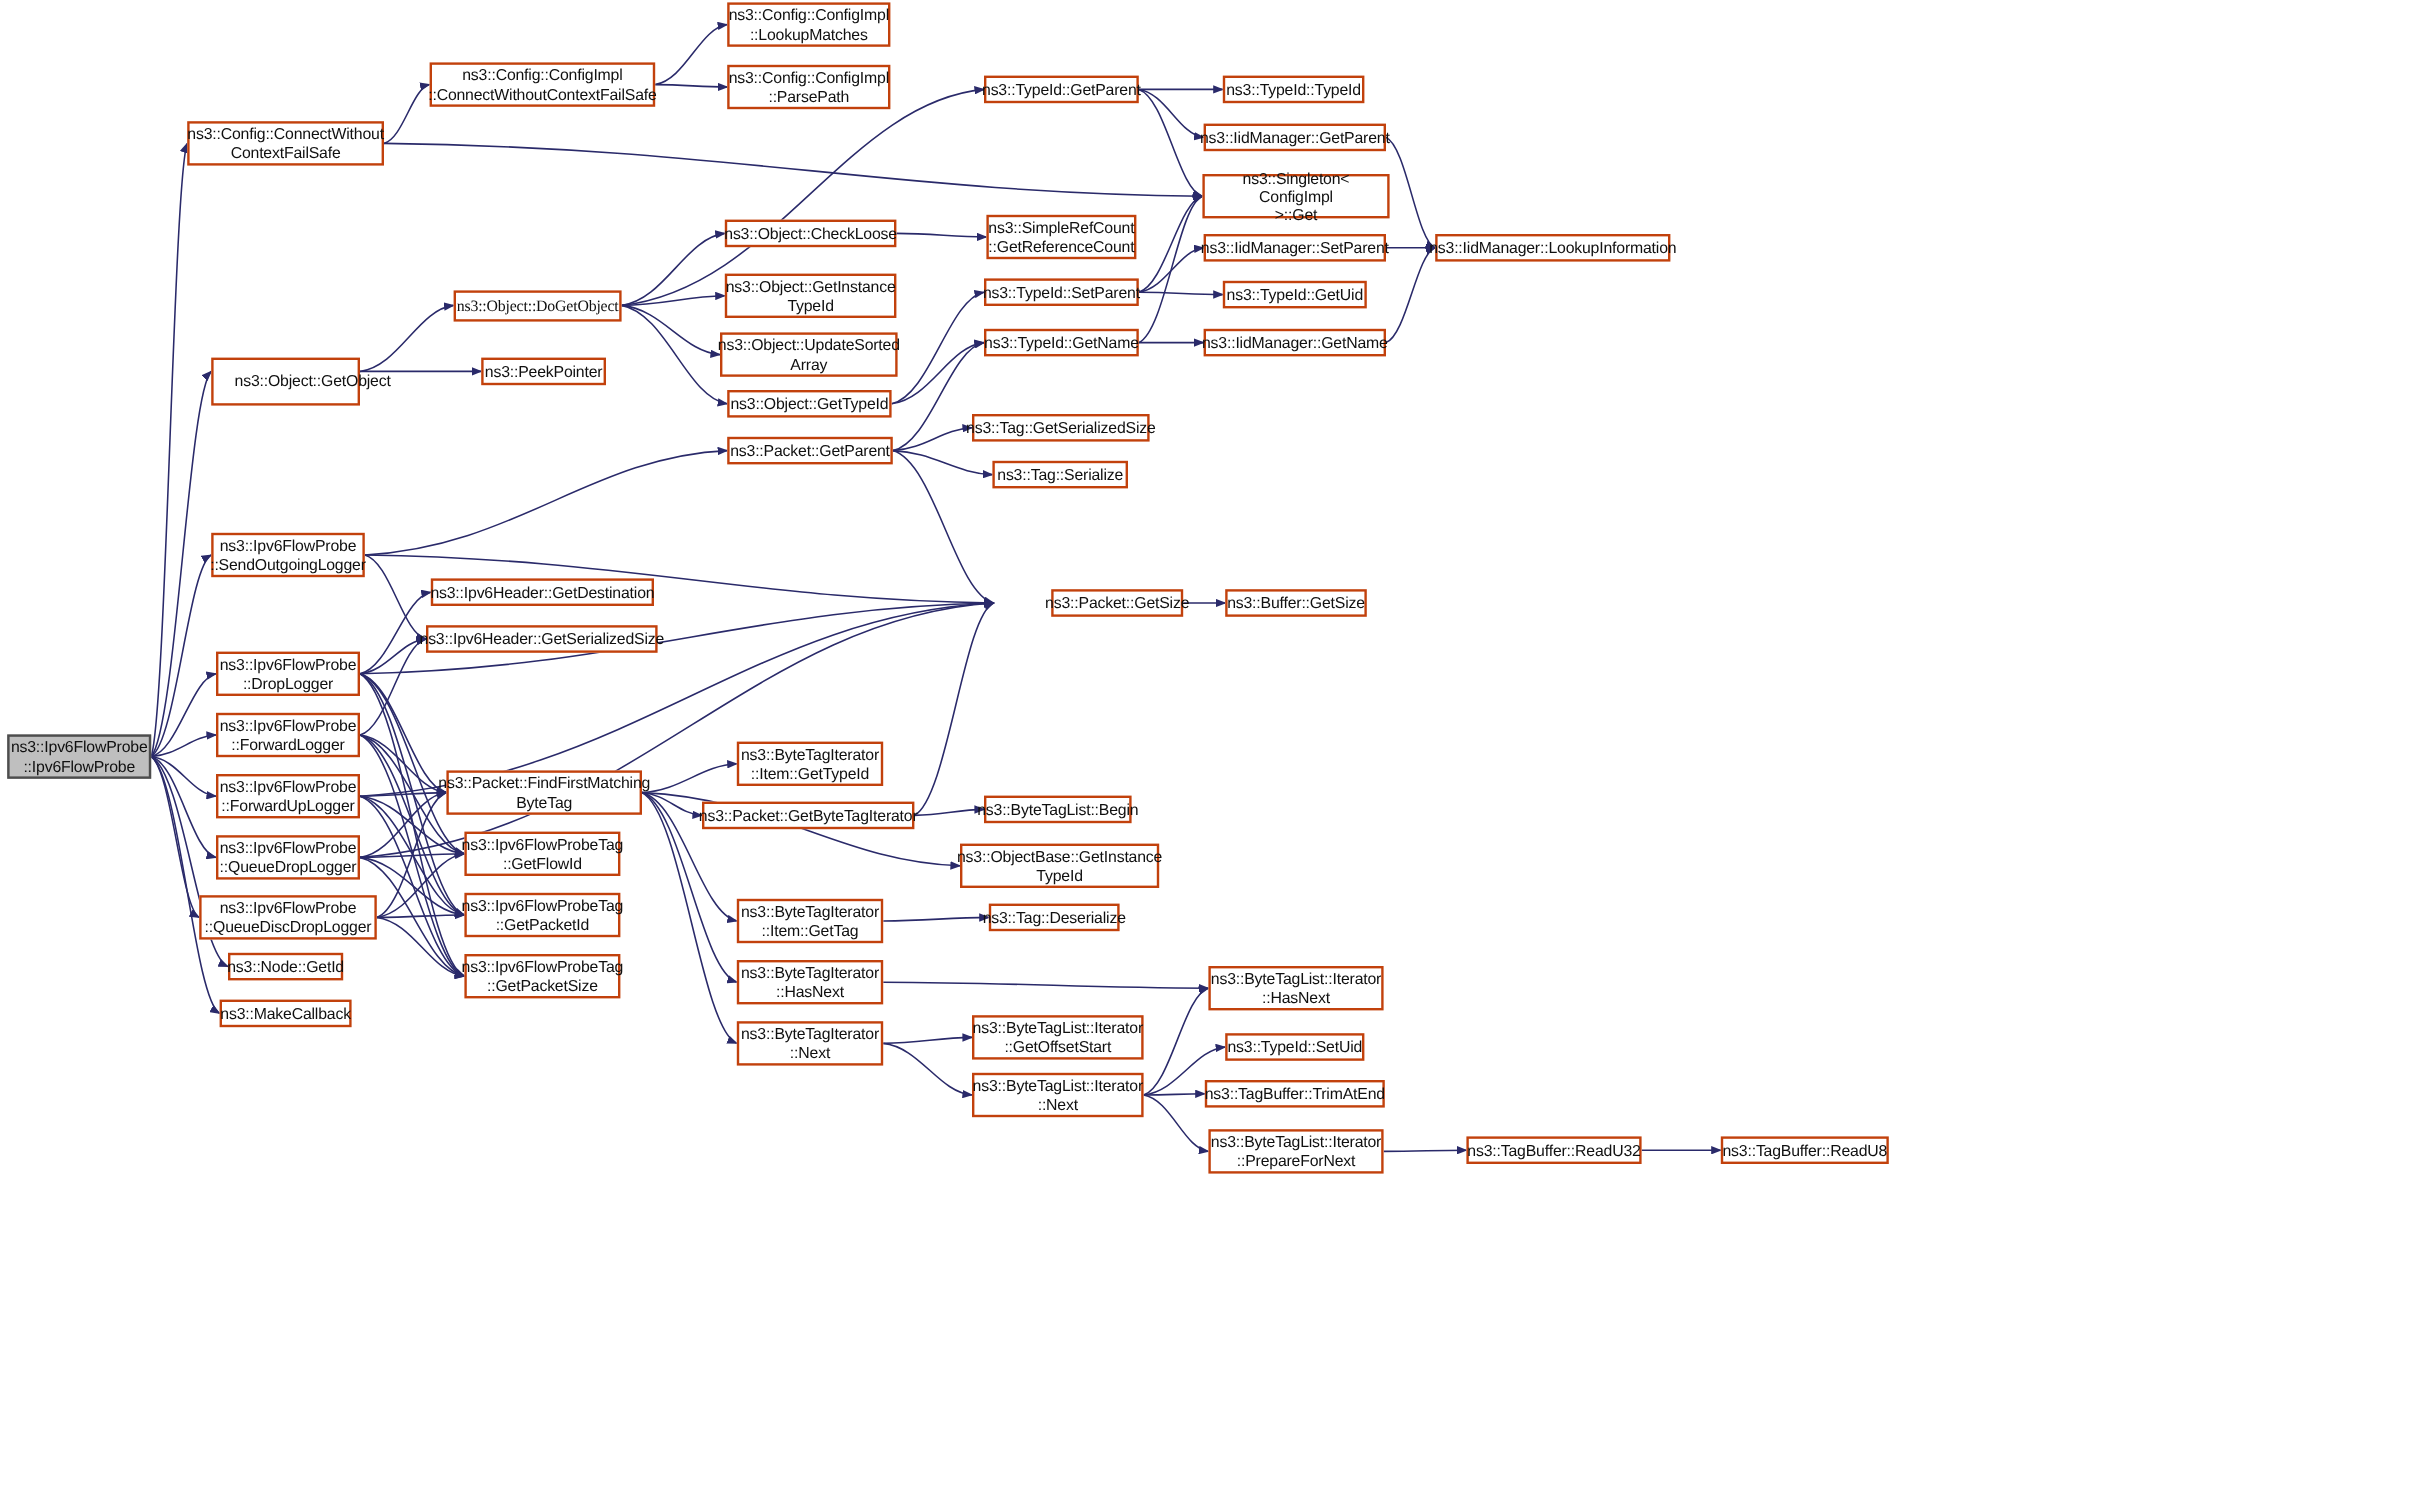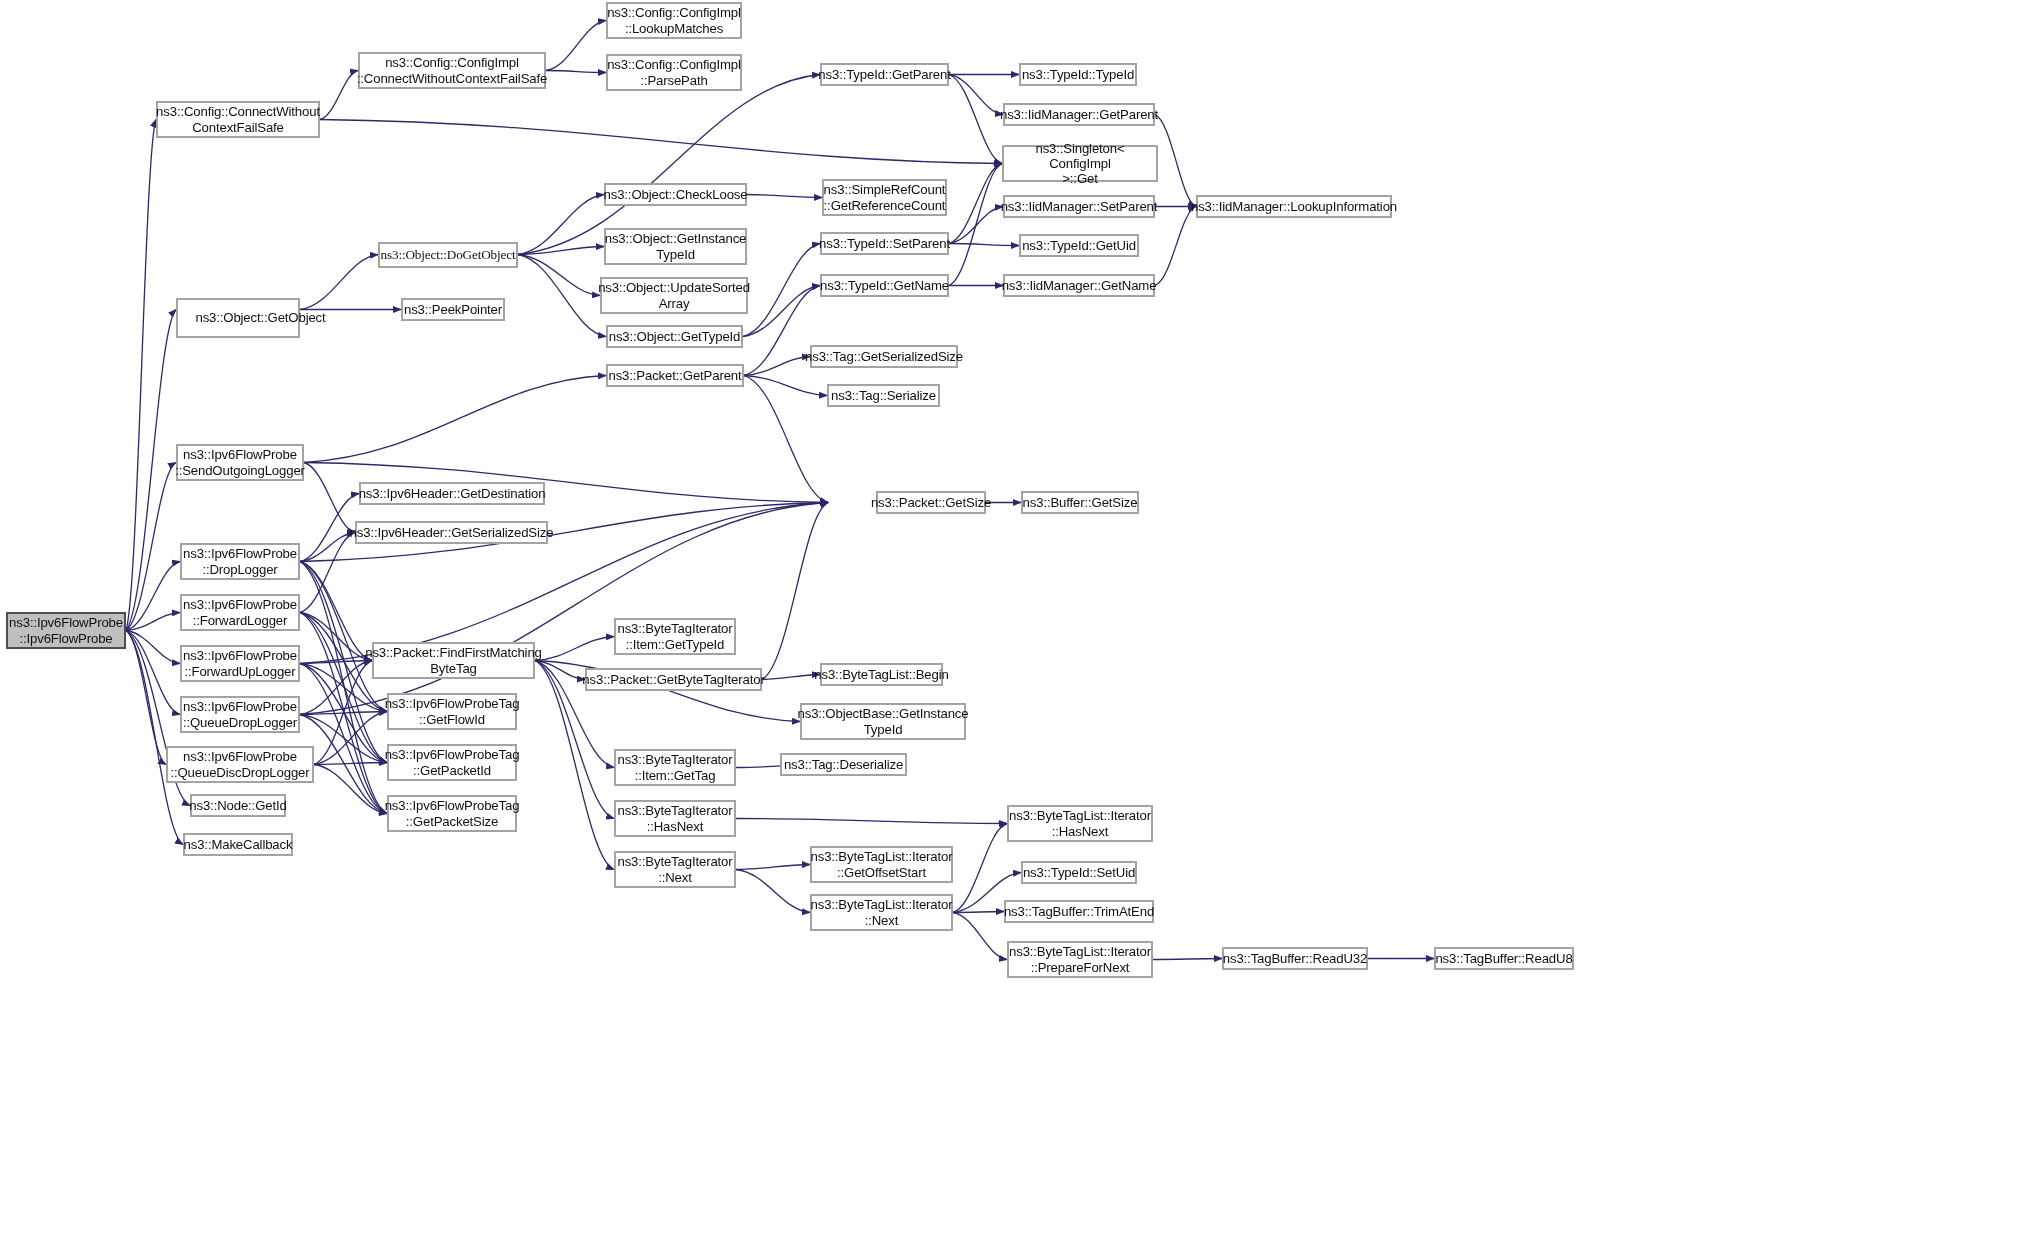--- a/index.html
+++ b/index.html
@@ -33,21 +33,21 @@
     align-items: center;
     justify-content: center;
     text-align: center;
     line-height: 1.14;
     font-size: 13.2px;
     letter-spacing: -0.15px;
     white-space: pre-line;
     padding: 1px 3px;
     z-index: 2;
   }
-  .node.thick { border: 2px solid #a3a3a3; }
+  .node.thick { border: 2px solid #c2410c; }
   .node.root {
     background: #bfbfbf;
     border: 2px solid #4d4d4d;
   }
 </style>
 </head>
 <body>
 
 <div id="graph">
   <svg class="edges" viewBox="0 0 2021 1260">
@@ -209,21 +209,21 @@
       <div class="node thick" style="left: 387px; top: 795px; width: 130px; height: 37px;">ns3::Ipv6FlowProbeTag
 ::GetPacketSize</div>
       <div class="node thick" style="left: 614px; top: 618px; width: 122px; height: 37px;">ns3::ByteTagIterator
 ::Item::GetTypeId</div>
       <div class="node thick" style="left: 585px; top: 668px; width: 177px; height: 23px;">ns3::Packet::GetByteTagIterator</div>
       <div class="node thick" style="left: 820px; top: 663px; width: 123px; height: 23px;">ns3::ByteTagList::Begin</div>
       <div class="node thick" style="left: 800px; top: 703px; width: 166px; height: 37px;">ns3::ObjectBase::GetInstance
 TypeId</div>
       <div class="node thick" style="left: 614px; top: 749px; width: 122px; height: 37px;">ns3::ByteTagIterator
 ::Item::GetTag</div>
-      <div class="node thick" style="left: 780px; top: 753px; width: 127px; height: 23px;">ns3::Tag::Deserialize</div>
+      <div class="node thick" style="left: 824px; top: 753px; width: 109px; height: 23px;">ns3::Tag::Deserialize</div>
       <div class="node thick" style="left: 614px; top: 800px; width: 122px; height: 37px;">ns3::ByteTagIterator
 ::HasNext</div>
       <div class="node thick" style="left: 614px; top: 851px; width: 122px; height: 37px;">ns3::ByteTagIterator
 ::Next</div>
       <div class="node thick" style="left: 1007px; top: 805px; width: 146px; height: 37px;">ns3::ByteTagList::Iterator
 ::HasNext</div>
       <div class="node thick" style="left: 810px; top: 846px; width: 143px; height: 37px;">ns3::ByteTagList::Iterator
 ::GetOffsetStart</div>
       <div class="node thick" style="left: 1021px; top: 861px; width: 116px; height: 23px;">ns3::TypeId::SetUid</div>
       <div class="node thick" style="left: 810px; top: 894px; width: 143px; height: 37px;">ns3::ByteTagList::Iterator

